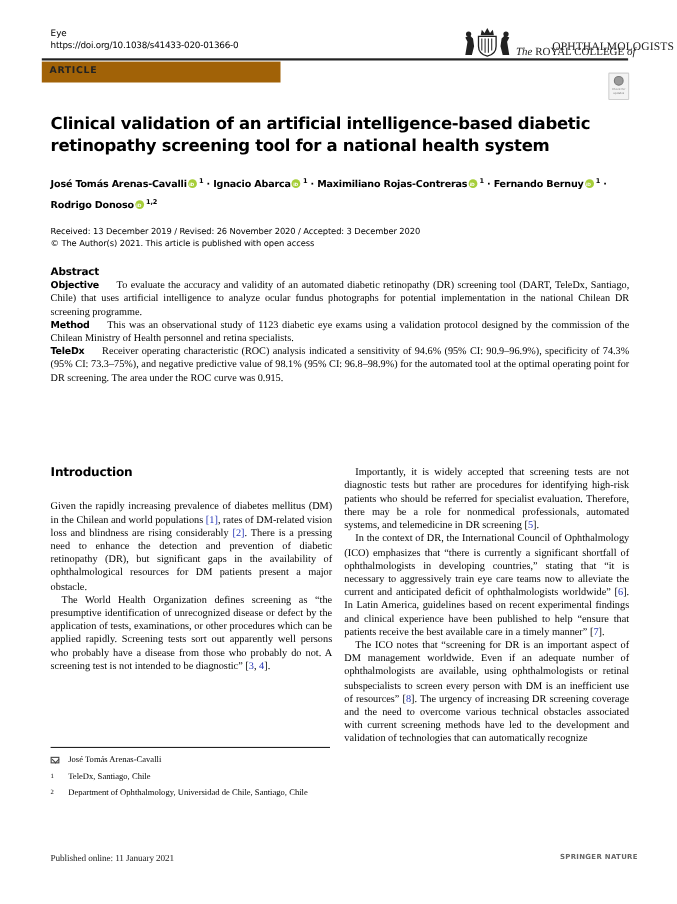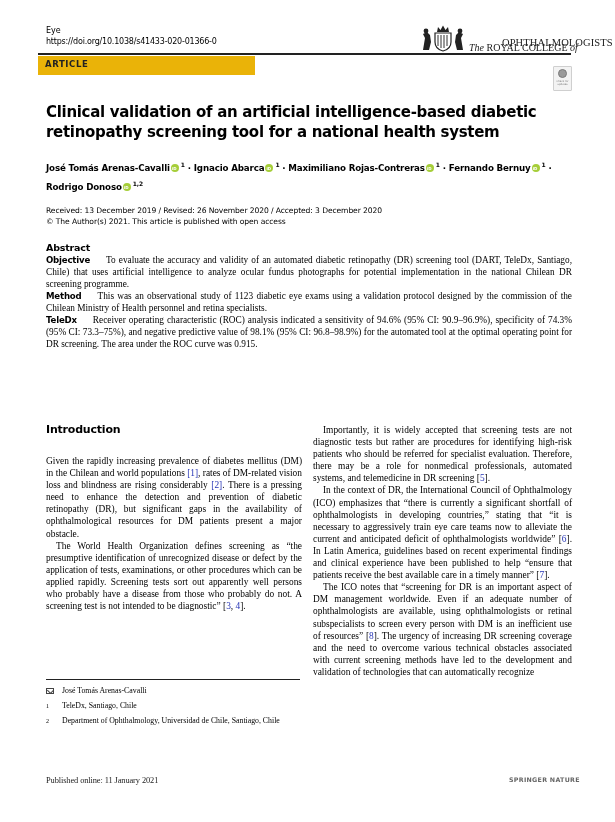--- a/index.html
+++ b/index.html
@@ -11,21 +11,21 @@
   #journal { left: 46px; top: 26px; font-size: 8px; line-height: 10px; }
   #doi { left: 46px; top: 37px; font-size: 8px; line-height: 10px; letter-spacing: -0.2px; }
 
   #logo { left: 421px; top: 24px; width: 160px; height: 28px; }
   #logo .crest { position: absolute; left: 0; top: 0; width: 44px; height: 28px; }
   #logo .txt1 { position: absolute; left: 48px; top: 18px; font-size: 10px; line-height: 11px; color: #222; white-space: nowrap; }
   #logo .txt2 { position: absolute; left: 48px; top: 13px; font-size: 10.5px; line-height: 12px; color: #222; white-space: nowrap; letter-spacing: 0.1px; margin-left: 33px; }
   #logo i { font-style: italic; }
 
   #toprule { left: 38px; top: 53px; width: 533px; height: 2px; background: #222; }
-  #article-band { left: 38px; top: 56px; width: 217px; height: 19px; background: #eab308; }
+  #article-band { left: 38px; top: 56px; width: 217px; height: 19px; background: #a16207; }
   #article-band span { position: absolute; left: 7px; top: 3px; font-size: 8.5px; font-weight: bold; letter-spacing: 0.6px; color: #222; }
 
   #check-updates { left: 553px; top: 66px; width: 17px; height: 23px; border: 1px solid #cfcfcf; background: #f3f3f3; border-radius: 1px; }
   #check-updates .dot { position: absolute; left: 4px; top: 2px; width: 9px; height: 9px; border-radius: 50%; background: #9a9a9a; border: 1px solid #7a7a7a; box-sizing: border-box; }
   #check-updates .lbl { position: absolute; left: 0; top: 13px; width: 17px; font-size: 2.5px; line-height: 3px; text-align: center; color: #777; }
 
   #title { left: 46px; top: 103px; width: 520px; font-size: 15px; line-height: 19.5px; font-weight: bold; letter-spacing: -0.3px; }
 
   #authors { left: 46px; top: 157px; width: 530px; font-size: 8.7px; line-height: 15px; font-weight: bold; letter-spacing: -0.15px; }
   .orcid { display: inline-block; width: 8px; height: 8px; border-radius: 50%; background: #a6ce39; vertical-align: -1px; margin-left: 1px; position: relative; }

